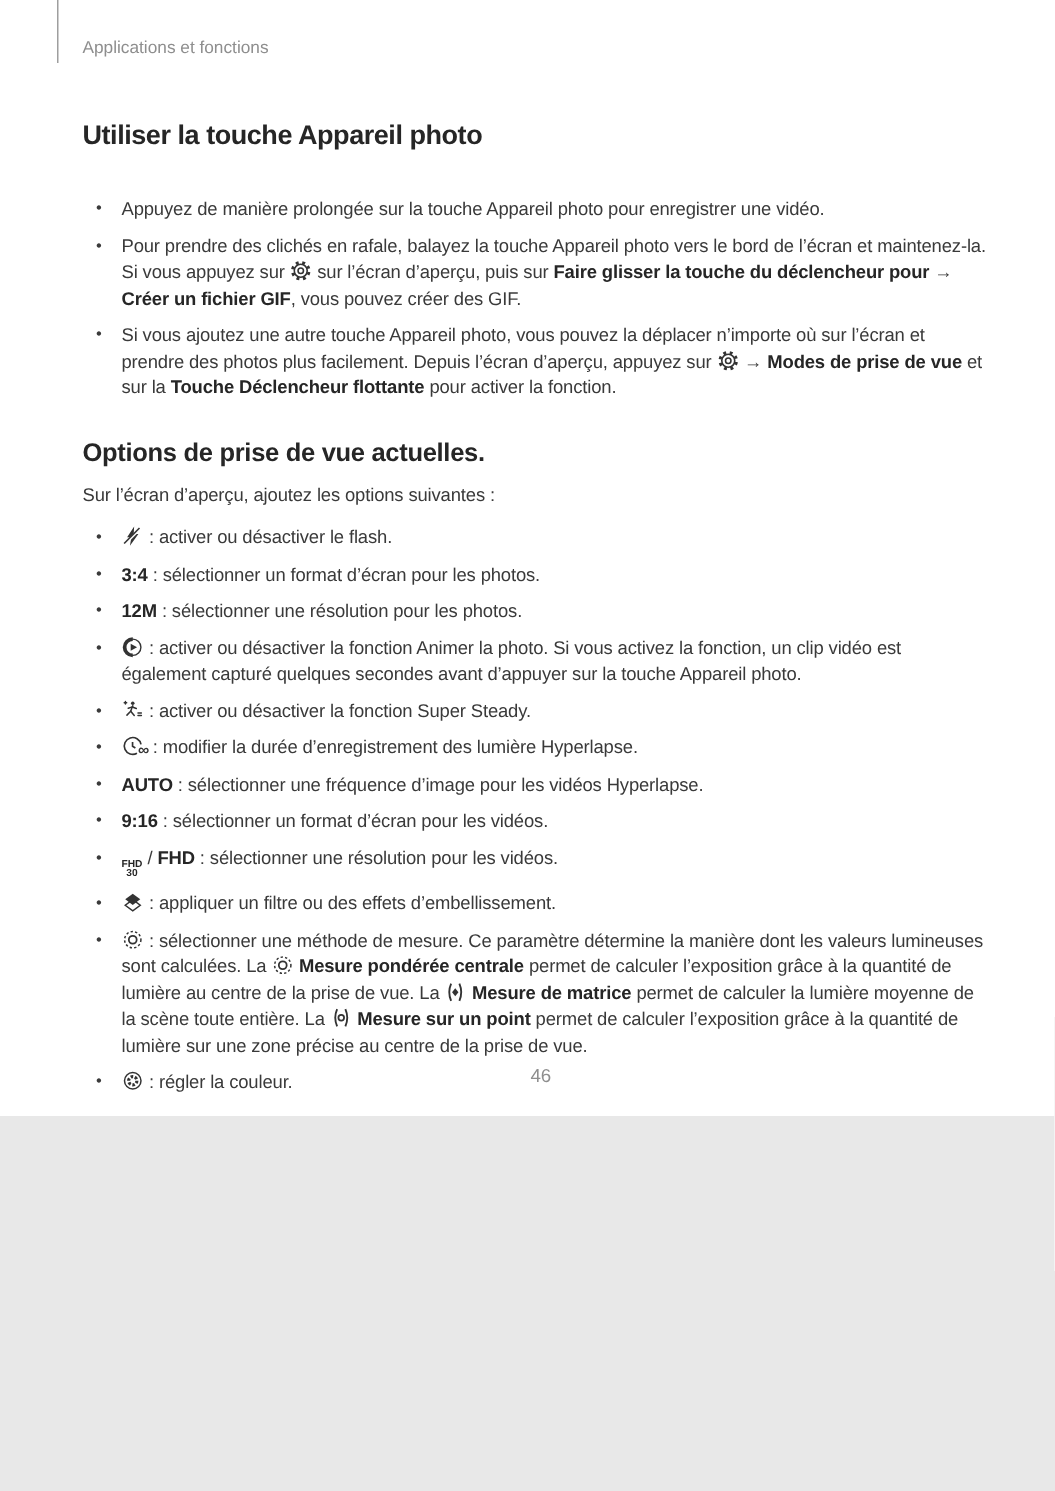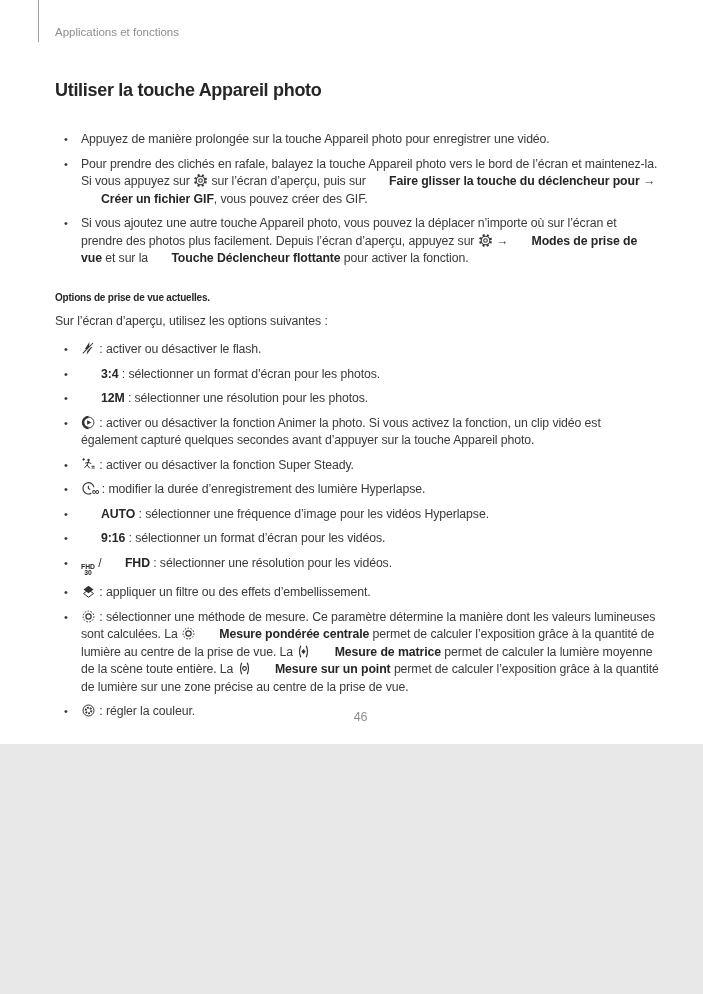--- a/index.html
+++ b/index.html
@@ -7,26 +7,26 @@
     position:relative; width:703px; height:744px; background:#ffffff; margin:0 auto;
     font-family:"Liberation Sans","DejaVu Sans",sans-serif;
     color:#3a3a3a; font-size:12.3px; letter-spacing:-0.1px;
     overflow:hidden;
     padding-left:34px;
   }
   .top-rule{position:absolute;left:38px;top:0;width:1px;height:42px;background:#9e9e9e;}
   .doc-header{position:absolute;left:55px;top:26px;font-size:11.5px;color:#8e8e8e;letter-spacing:0;}
   .content{position:absolute;left:55px;top:80px;width:604px;}
   h1{font-size:18px;font-weight:700;color:#262626;margin:0 0 30px 0;letter-spacing:-0.3px;}
-  h2{font-size:10px;font-weight:700;color:#262626;margin:24px 0 10px 0;letter-spacing:-0.2px;}
+  h2{font-size:17px;font-weight:700;color:#262626;margin:24px 0 10px 0;letter-spacing:-0.2px;}
   .intro{margin:0 0 11px 0;line-height:17.5px;}
   ul.bullets{list-style:none;margin:0;padding:0;}
   ul.bullets li{position:relative;padding-left:26px;margin-bottom:7px;line-height:17.5px;}
   ul.bullets li::before{content:"•";position:absolute;left:9px;top:0;font-size:11px;color:#3a3a3a;}
-  .b{font-weight:700;color:#262626;margin-left:20px;}
+  .b{font-weight:700;color:#262626;}
   .ic{display:inline-block;width:15px;height:15px;vertical-align:-3px;color:#333;}
   .ic svg{width:100%;height:100%;display:block;}
   .ic.wide{width:auto;display:inline-flex;align-items:flex-end;}
   .ic.wide svg{width:15px;height:15px;}
   .inf{font-size:10.5px;font-weight:700;line-height:9px;margin-left:-4px;letter-spacing:-1px;color:#333;}
   .stack{display:inline-flex;flex-direction:column;align-items:center;font-weight:700;
          font-size:6.8px;line-height:6.9px;vertical-align:-2px;color:#262626;letter-spacing:0;}
   .page-number{position:absolute;bottom:20px;left:0;right:16px;text-align:center;color:#8e8e8e;font-size:12.5px;}
 </style>
 </head>
@@ -50,21 +50,21 @@
         <li><span>Si vous ajoutez une autre touche Appareil photo, vous pouvez la déplacer n’importe où sur l’écran et prendre des photos plus facilement. Depuis l’écran d’aperçu, appuyez sur </span><span class="ic"><svg viewBox="0 0 24 24">
               <g fill="none" stroke="currentColor">
                 <circle cx="12" cy="12" r="8.8" stroke-width="3.2" stroke-dasharray="3.1 3.8" transform="rotate(9 12 12)"></circle>
                 <circle cx="12" cy="12" r="6.9" stroke-width="1.7"></circle>
                 <circle cx="12" cy="12" r="2.9" stroke-width="1.7"></circle>
               </g>
             </svg></span><span> → </span><span class="b">Modes de prise de vue</span><span> et sur la </span><span class="b">Touche Déclencheur flottante</span><span> pour activer la fonction.</span></li>
       </ul>
 
     <h2>Options de prise de vue actuelles.</h2>
-    <p class="intro">Sur l’écran d’aperçu, utilisez les options suivantes :</p>
+    <p class="intro">Sur l’écran d’aperçu, ajoutez les options suivantes :</p>
     <ul class="bullets" id="list-1">
         <li><span class="ic"><svg viewBox="0 0 24 24">
               <path fill="currentColor" d="M13.5 1.5 L6 13 h4.5 L9 22 L18 9.5 h-5 Z"></path>
               <path stroke="#fff" stroke-width="2.6" fill="none" d="M3.5 20.5 L20 4"></path>
               <path stroke="currentColor" stroke-width="1.7" fill="none" d="M2.8 19.8 L19.2 3.2"></path>
             </svg></span><span> : activer ou désactiver le flash.</span></li>
         <li><span class="b">3:4</span><span> : sélectionner un format d’écran pour les photos.</span></li>
         <li><span class="b">12M</span><span> : sélectionner une résolution pour les photos.</span></li>
         <li><span class="ic"><svg viewBox="0 0 24 24">
               <g fill="none" stroke="currentColor">

